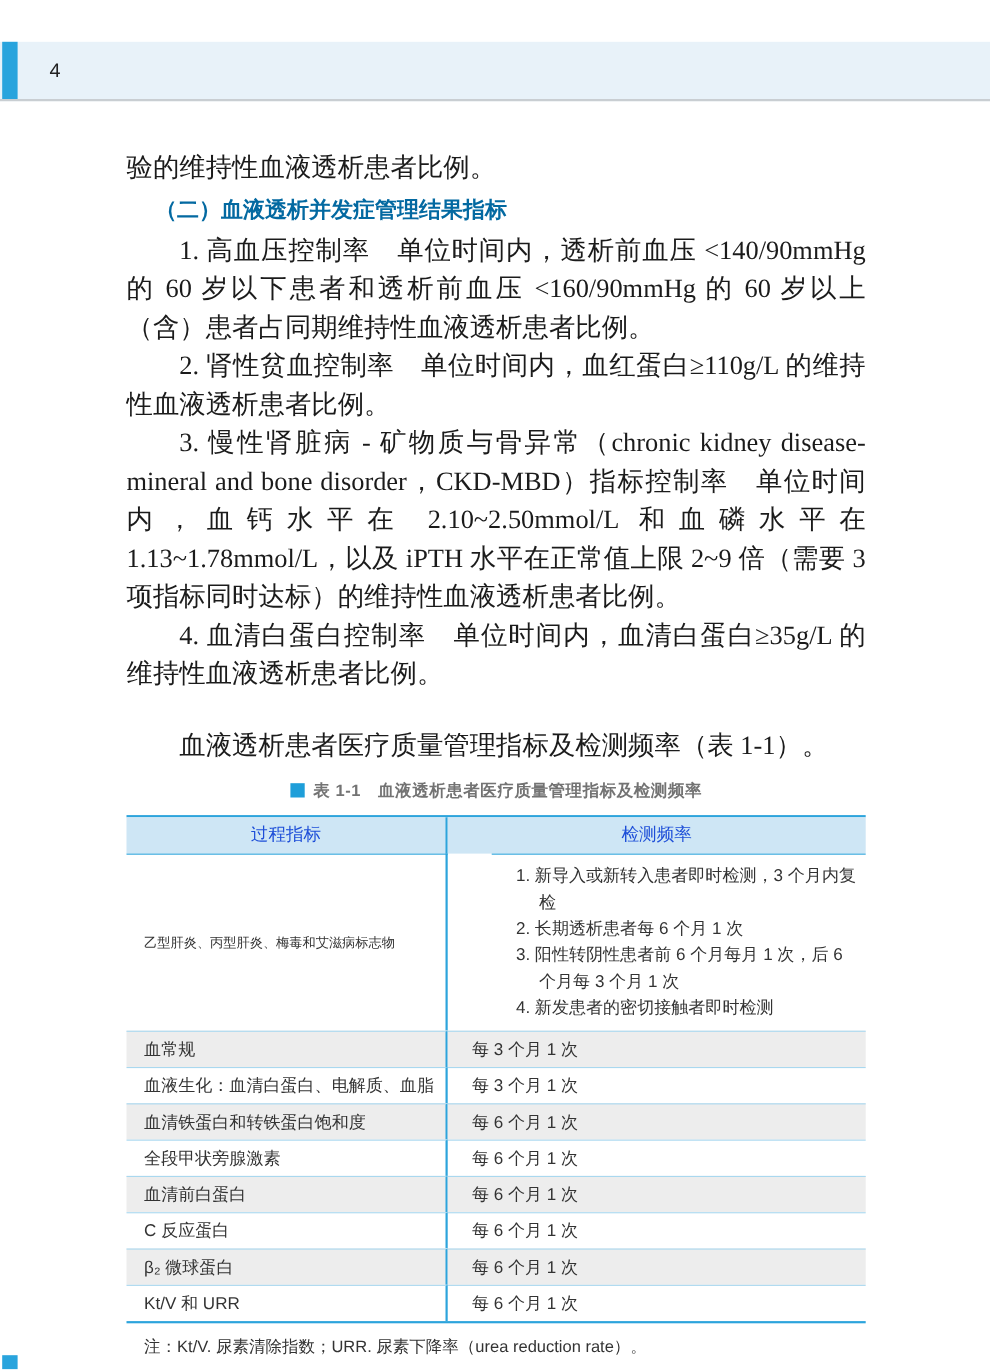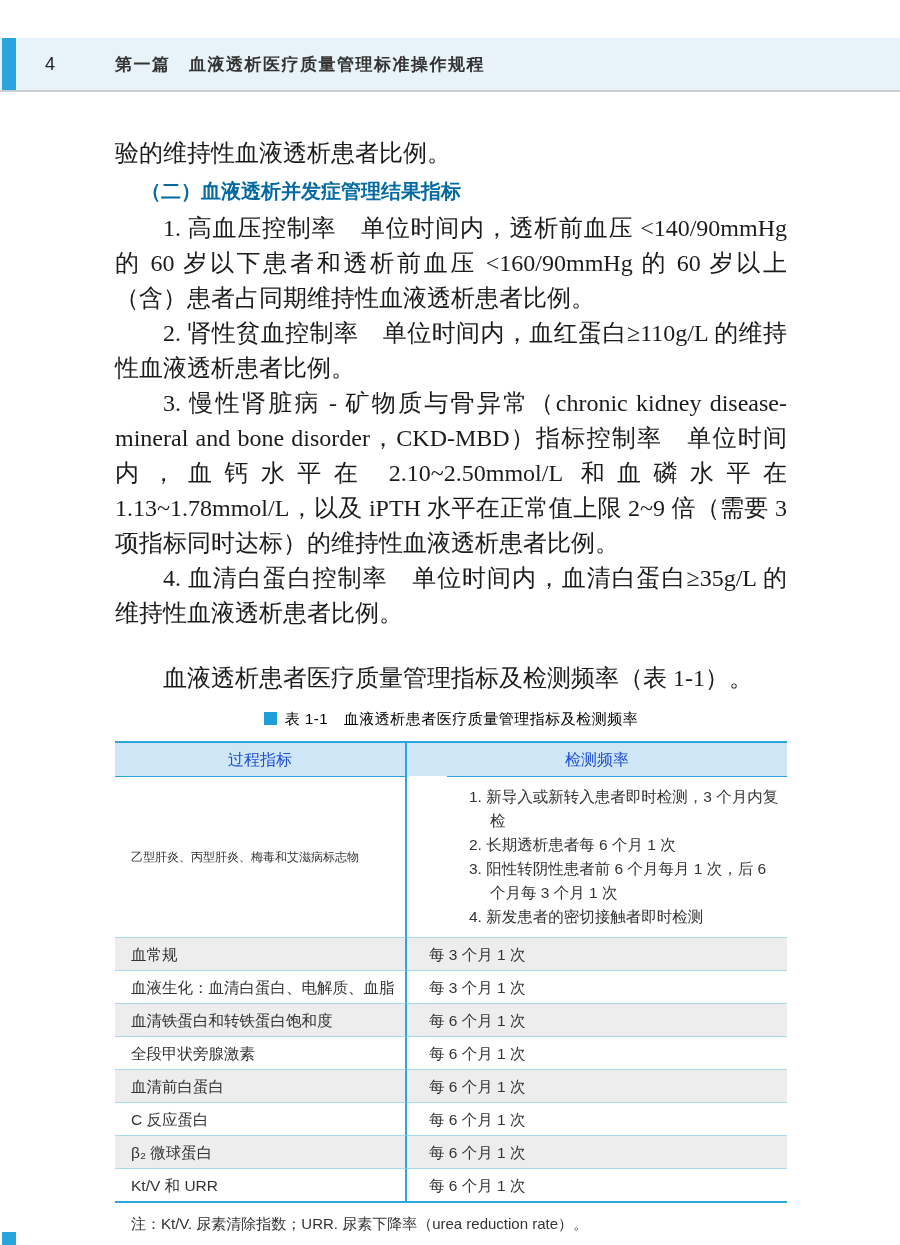--- a/index.html
+++ b/index.html
@@ -23,21 +23,21 @@
 
   
   .section-band{margin-top:1px;height:46px;background:#f1f1f1;border-top:1px solid #d8d8d8;
                 border-bottom:1px solid #d8d8d8;display:flex;align-items:center;}
   .section-heading{font-family:"Liberation Sans",sans-serif;font-weight:bold;font-size:22px;
                    color:#1798d6;padding-left:36px;letter-spacing:1px;}
   .intro{margin-top:30px;}
 
   
   .tcaption{margin-top:14px;text-align:center;font-family:"Liberation Sans",sans-serif;
-            font-weight:normal;font-size:15px;color:#000000;letter-spacing:0.5px;}
+            font-weight:bold;font-size:15px;color:#737373;letter-spacing:0.5px;}
   .cap-square{display:inline-block;width:13px;height:13px;background:#1e9ed9;
               margin-right:8px;vertical-align:-1px;}
 
   
   .qtable{margin-top:12px;display:grid;grid-template-columns:292px 1fr;
           border-top:2px solid #2ca4dc;border-bottom:2px solid #2ca4dc;
           font-family:"Liberation Sans",sans-serif;color:#333;}
   .cell{box-sizing:border-box;}
   .td-left{border-right:2px solid #2ca4dc;}
   .th{height:33px;line-height:33px;text-align:center;background:#cee6f5;
@@ -59,21 +59,20 @@
   .footer-tab{position:absolute;left:2px;bottom:0;width:14px;height:13px;background:#29a4dd;}
 </style>
 </head>
 <body>
 
 <div class="page">
 
   <div class="header">
     <div class="header-tab"></div>
     <span class="page-num">4</span>
-    <span class="part-title">第一篇　血液透析医疗质量管理标准操作规程</span>
   </div>
 
   <div class="content">
 
     <p class="bodyp">验的维持性血液透析患者比例。</p>
 
     <p class="subheading">（二）血液透析并发症管理结果指标</p>
 
     <p class="bodyp indent">1. 高血压控制率　单位时间内，透析前血压 &lt;140/90mmHg 的 60 岁以下患者和透析前血压 &lt;160/90mmHg 的 60 岁以上（含）患者占同期维持性血液透析患者比例。</p>
     <p class="bodyp indent">2. 肾性贫血控制率　单位时间内，血红蛋白≥110g/L 的维持性血液透析患者比例。</p>

